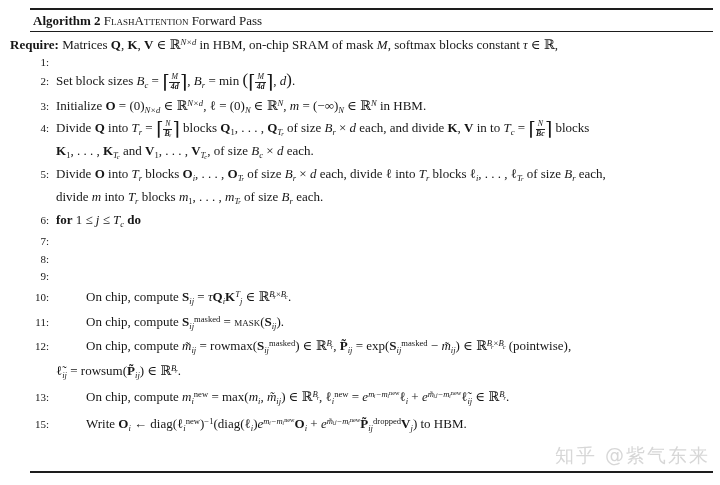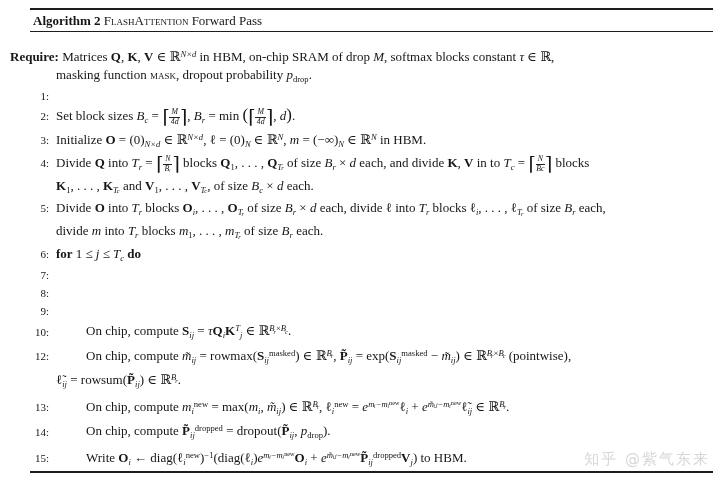--- a/index.html
+++ b/index.html
@@ -14,21 +14,21 @@
     overflow:hidden;
     padding:12px 7px 0 33px;
   }
   .rule{position:absolute;left:30px;right:7px;background:#1d1d1d;}
   .rule-top{top:8px;height:2px;}
   .rule-title{top:31px;height:1px;}
   .rule-bottom{bottom:12px;height:2px;}
   #algo-title{
     line-height:18px;
     white-space:nowrap;
-    margin-bottom:16px;
+    margin-bottom:4px;
     font-family:Liberation Serif, serif;
   }
   .algo-row{
     display:flex;
     align-items:baseline;
     line-height:17.6px;
     min-height:17.6px;
     white-space:nowrap;
   }
   .lnum{
@@ -53,45 +53,41 @@
   .sup{font-size:66%;vertical-align:0.5em;}
   .sup2{font-size:48%;vertical-align:0.28em;margin-left:-1px;}
   .sup3{font-size:48%;vertical-align:0.95em;}
   .big{font-size:130%;}
   .ceil{font-size:145%;line-height:1;vertical-align:-0.18em;}
   .frac{
     display:inline-block;vertical-align:-0.5em;text-align:center;
     font-size:60%;font-style:italic;line-height:1.15;
   }
   .fn{display:block;border-bottom:1px solid #222;padding:0 2px;}
-  .fd{display:block;}
+  .fd{display:block;font-weight:bold;}
   #watermark{
     position:absolute;
     right:10px;bottom:16px;
-    font-size:15px;
+    font-size:19px;
     letter-spacing:2px;
     color:#d7d7d7;
     text-shadow:1px 1px 0 #ffffff;
     font-family:"DejaVu Sans",sans-serif;
   }
 </style>
 </head>
 <body>
 
 <div id="page">
   <div class="rule rule-top"></div>
   <div id="algo-title"><span class="b">Algorithm 2 </span><span class="sc">FlashAttention</span><span> Forward Pass</span></div>
   <div class="rule rule-title"></div>
   <div id="algo-body">
       <div class="algo-row">
-        <span class="lcontent ind0 req"><span class="b">Require: </span><span>Matrices </span><span class="b">Q</span><span>, </span><span class="b">K</span><span>, </span><span class="b">V</span><span> ∈ ℝ</span><span class="sup i">N×d</span><span> in HBM, on-chip SRAM of drop </span><span class="i">M</span><span>, softmax blocks constant </span><span class="i">τ</span><span> ∈ ℝ,</span></span>
-      </div>
-      <div class="algo-row">
-        <span class="lnum"></span>
-        <span class="lcontent ind0"><span>masking function </span><span class="sc">mask</span><span>, dropout probability </span><span class="i">p</span><span class="sub">drop</span><span>.</span></span>
+        <span class="lcontent ind0 req"><span class="b">Require: </span><span>Matrices </span><span class="b">Q</span><span>, </span><span class="b">K</span><span>, </span><span class="b">V</span><span> ∈ ℝ</span><span class="sup i">N×d</span><span> in HBM, on-chip SRAM of mask </span><span class="i">M</span><span>, softmax blocks constant </span><span class="i">τ</span><span> ∈ ℝ,</span></span>
       </div>
       <div class="algo-row">
         <span class="lnum">1:</span>
       </div>
       <div class="algo-row">
         <span class="lnum">2:</span>
         <span class="lcontent ind0"><span>Set block sizes </span><span class="i">B</span><span class="sub i">c</span><span> = </span><span class="ceil">⌈</span><span class="frac"><span class="fn">M</span><span class="fd">4d</span></span><span class="ceil">⌉</span><span>, </span><span class="i">B</span><span class="sub i">r</span><span> = min </span><span class="big">(</span><span class="ceil">⌈</span><span class="frac"><span class="fn">M</span><span class="fd">4d</span></span><span class="ceil">⌉</span><span>, </span><span class="i">d</span><span class="big">)</span><span>.</span></span>
       </div>
       <div class="algo-row">
         <span class="lnum">3:</span>
@@ -124,35 +120,35 @@
         <span class="lnum">8:</span>
       </div>
       <div class="algo-row">
         <span class="lnum">9:</span>
       </div>
       <div class="algo-row">
         <span class="lnum">10:</span>
         <span class="lcontent ind2"><span>On chip, compute </span><span class="b">S</span><span class="sub i">ij</span><span> = </span><span class="i">τ</span><span class="b">Q</span><span class="sub i">i</span><span class="b">K</span><span class="sup i">T</span><span class="sub i">j</span><span> ∈ ℝ</span><span class="sup i">B</span><span class="sup2 i">r</span><span class="sup">×</span><span class="sup i">B</span><span class="sup2 i">c</span><span>.</span></span>
       </div>
       <div class="algo-row">
+        <span class="lnum">11:</span>
+        <span class="lcontent ind2"><span>On chip, compute </span><span class="b">S</span><span class="sub i">ij</span><span class="sup">masked</span><span> = </span><span class="sc">mask</span><span>(</span><span class="b">S</span><span class="sub i">ij</span><span>).</span></span>
+      </div>
+      <div class="algo-row">
         <span class="lnum">12:</span>
         <span class="lcontent ind2"><span>On chip, compute </span><span class="i">m̃</span><span class="sub i">ij</span><span> = rowmax(</span><span class="b">S</span><span class="sub i">ij</span><span class="sup">masked</span><span>) ∈ ℝ</span><span class="sup i">B</span><span class="sup2 i">r</span><span>, </span><span class="b">P̃</span><span class="sub i">ij</span><span> = exp(</span><span class="b">S</span><span class="sub i">ij</span><span class="sup">masked</span><span> − </span><span class="i">m̃</span><span class="sub i">ij</span><span>) ∈ ℝ</span><span class="sup i">B</span><span class="sup2 i">r</span><span class="sup">×</span><span class="sup i">B</span><span class="sup2 i">c</span><span> (pointwise),</span></span>
       </div>
       <div class="algo-row">
         <span class="lnum"></span>
         <span class="lcontent ind0"><span>ℓ̃</span><span class="sub i">ij</span><span> = rowsum(</span><span class="b">P̃</span><span class="sub i">ij</span><span>) ∈ ℝ</span><span class="sup i">B</span><span class="sup2 i">r</span><span>.</span></span>
       </div>
       <div class="algo-row">
         <span class="lnum">13:</span>
         <span class="lcontent ind2"><span>On chip, compute </span><span class="i">m</span><span class="sub i">i</span><span class="sup">new</span><span> = max(</span><span class="i">m</span><span class="sub i">i</span><span>, </span><span class="i">m̃</span><span class="sub i">ij</span><span>) ∈ ℝ</span><span class="sup i">B</span><span class="sup2 i">r</span><span>, </span><span>ℓ</span><span class="sub i">i</span><span class="sup">new</span><span> = </span><span class="i">e</span><span class="sup i">mᵢ−mᵢ</span><span class="sup3">new</span><span>ℓ</span><span class="sub i">i</span><span> + </span><span class="i">e</span><span class="sup i">m̃ᵢⱼ−mᵢ</span><span class="sup3">new</span><span>ℓ̃</span><span class="sub i">ij</span><span> ∈ ℝ</span><span class="sup i">B</span><span class="sup2 i">r</span><span>.</span></span>
       </div>
       <div class="algo-row">
-        <span class="lnum">14:</span>
-        <span class="lcontent ind2"><span>On chip, compute </span><span class="b">P̃</span><span class="sub i">ij</span><span class="sup">dropped</span><span> = dropout(</span><span class="b">P̃</span><span class="sub i">ij</span><span>, </span><span class="i">p</span><span class="sub">drop</span><span>).</span></span>
-      </div>
-      <div class="algo-row">
         <span class="lnum">15:</span>
         <span class="lcontent ind2"><span>Write </span><span class="b">O</span><span class="sub i">i</span><span> ← diag(</span><span>ℓ</span><span class="sub i">i</span><span class="sup">new</span><span>)</span><span class="sup">−1</span><span>(diag(</span><span>ℓ</span><span class="sub i">i</span><span>)</span><span class="i">e</span><span class="sup i">mᵢ−mᵢ</span><span class="sup3">new</span><span class="b">O</span><span class="sub i">i</span><span> + </span><span class="i">e</span><span class="sup i">m̃ᵢⱼ−mᵢ</span><span class="sup3">new</span><span class="b">P̃</span><span class="sub i">ij</span><span class="sup">dropped</span><span class="b">V</span><span class="sub i">j</span><span>) to HBM.</span></span>
       </div>
     </div>
   <div id="watermark">知乎 @紫气东来</div>
   <div class="rule rule-bottom"></div>
 </div>
 
 </body></html>

